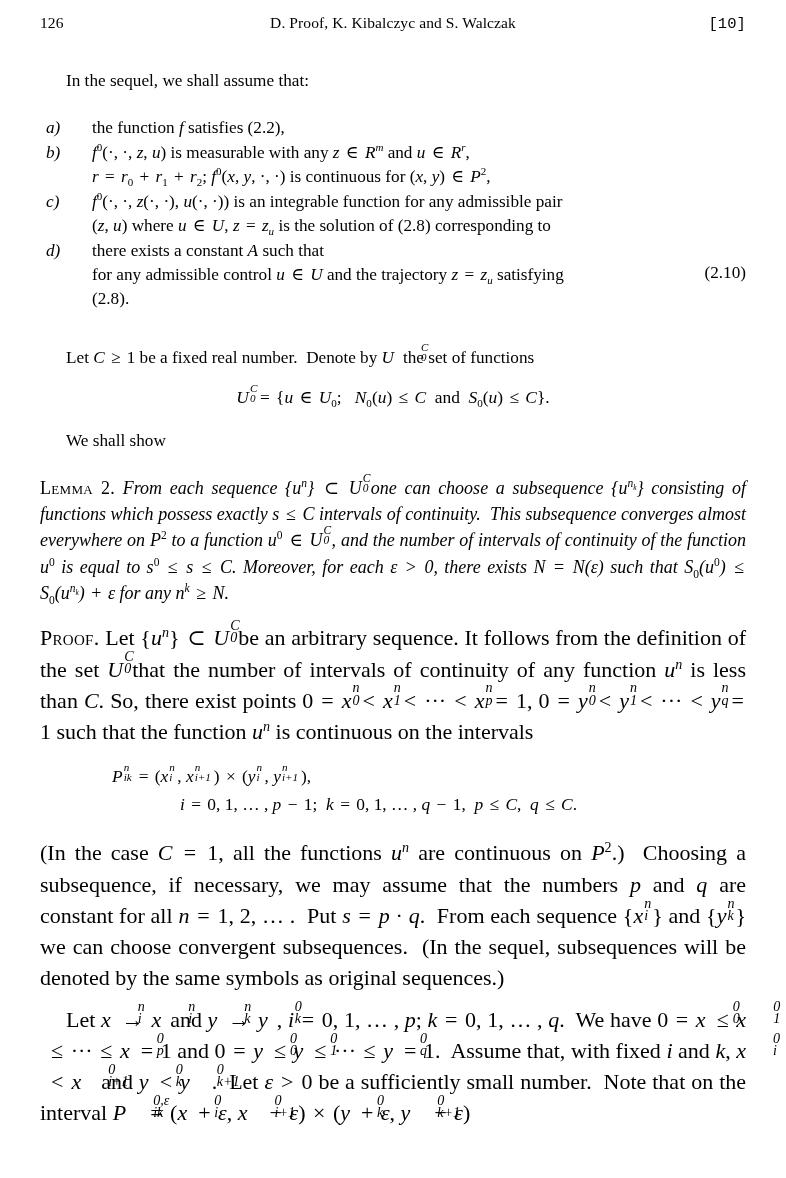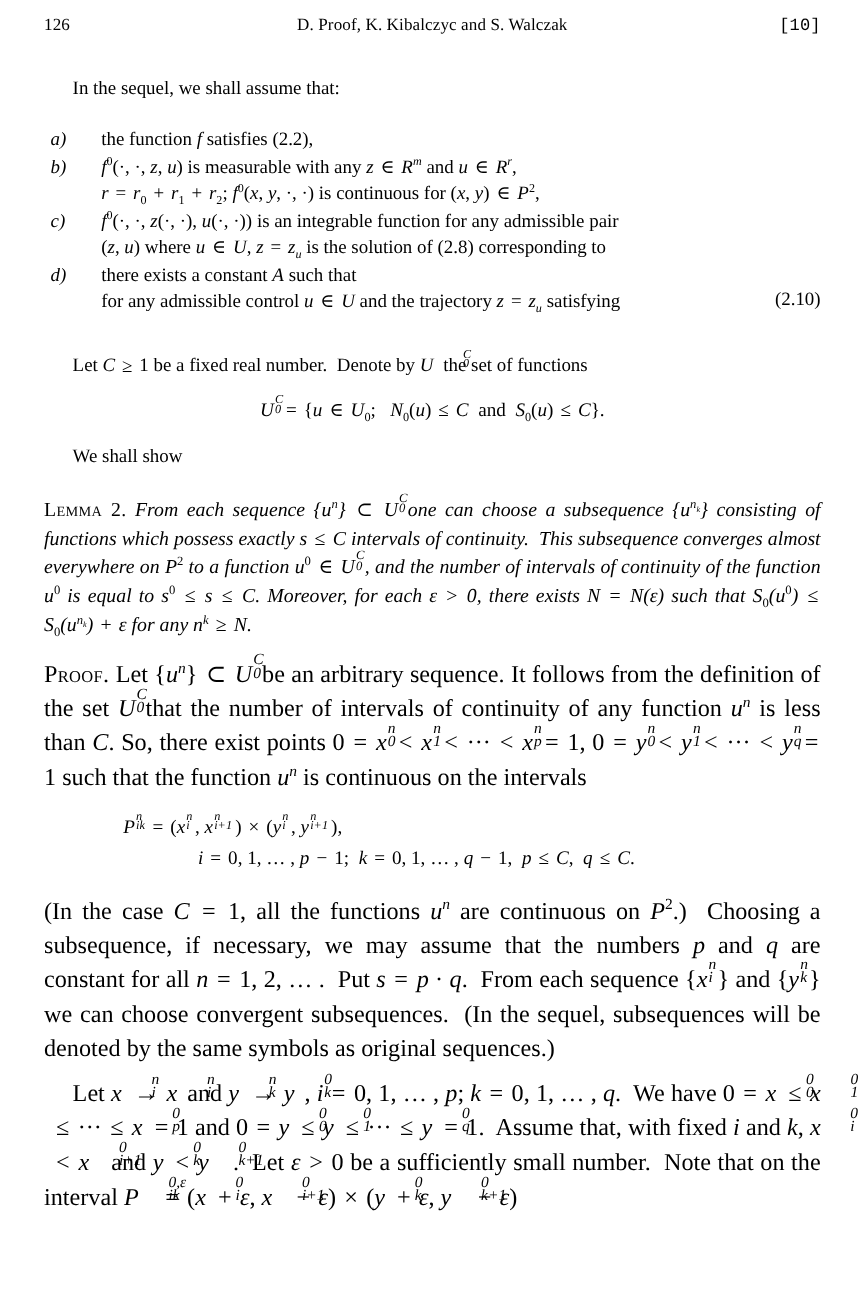--- a/index.html
+++ b/index.html
@@ -212,20 +212,23 @@
 
       <div class="arow">
         <span class="lab">d)</span>
         <span class="txt">there exists a constant <i class="m">A</i> such that</span>
       </div>
 
 
       <div class="cont">
         for any admissible control <i class="m">u</i> <span class="op">∈</span> <i class="m">U</i> and the trajectory <i class="m">z</i> <span class="op">=</span> <i class="m">z</i><sub>u</sub> satisfying
       </div>
+      <div class="cont">
+        (2.8).
+      </div>
 
     </div>
   </div>
 
   <div class="spacer-md"></div>
 
   <p class="para indent">
     Let <i class="m">C</i> <span class="op">≥</span> 1 be a fixed real number.&nbsp; Denote by <i class="m">U</i><span class="ss"><span class="s-up">C</span><span class="s-dn">0</span></span><span class="ssgap"></span>the set of functions
   </p>
 

